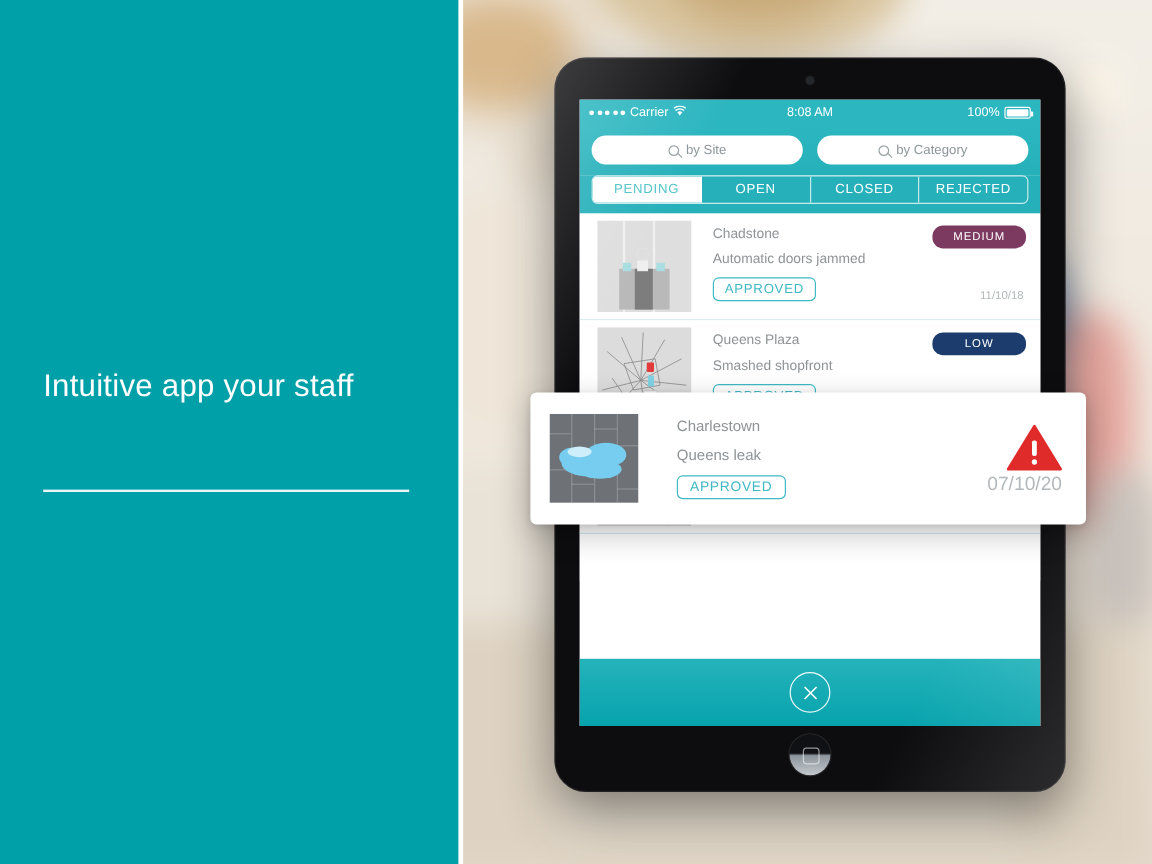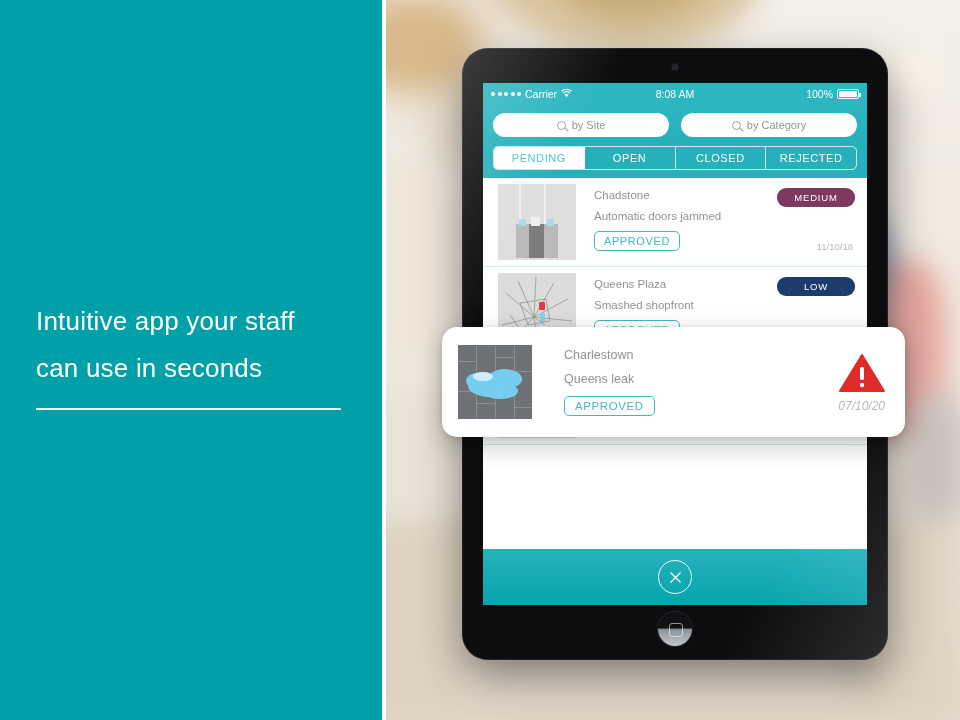--- a/index.html
+++ b/index.html
@@ -164,47 +164,46 @@
   #close-btn{
     width:34px; height:34px; border-radius:50%;
     border:1.4px solid rgba(255,255,255,.92);
     display:flex; align-items:center; justify-content:center;
     color:#ffffff; font-size:16px; line-height:1;
   }
 
   
   #float-card{
     position:absolute; left:442px; top:327px; width:463px; height:110px;
-    background:#ffffff; border-radius:15px;
+    background:#ffffff; border-radius:5px;
     box-shadow:0 8px 26px rgba(0,0,0,.22), 0 2px 6px rgba(0,0,0,.10);
     display:flex; align-items:center; padding:0 20px 0 16px;
   }
   #float-card .thumb{ width:74px; height:74px; flex:0 0 74px; }
   #float-card .row-body{ padding-left:32px; height:74px; }
   #float-card .site{ font-size:12.5px; color:#8f9396; padding-top:3px; }
   #float-card .issue{ font-size:12.5px; color:#8f9396; padding-top:10px; }
   #float-card .approved{ margin-top:10px; font-size:11.5px; padding:3px 10px; }
-  #float-card .date{ right:0; bottom:6px; font-size:12px; color:#b4b8ba;font-style:italic; }
+  #float-card .date{ right:0; bottom:6px; font-size:16px; color:#b4b8ba; }
   #warn-icon{
     position:absolute; right:20px; top:26px; width:46px; height:40px;
   }
 
   
   .tile-floor{ position:absolute; inset:0; background:#6e7276; }
   .tile-line{ position:absolute; background:rgba(255,255,255,.20); }
   .puddle{ position:absolute; background:#76cdef; border-radius:50%; }
   .puddle-hi{ position:absolute; background:#cfeefb; border-radius:50%; }
 </style>
 </head>
 <body>
 
 <div id="left-panel">
   <div id="headline">
     <span class="line">Intuitive app your staff</span>
-    <span class="line">can use in seconds</span>
   </div>
   <div id="rule"></div>
 </div>
 
 <div id="photo">
   <div class="blur">
     <div class="ph" style="left:0;top:0;width:100%;height:100%;background:linear-gradient(180deg,#f3efe8 0%,#efe7dc 55%,#e3d8c9 100%);border-radius:0;"></div>
     <div class="ph" style="left:-30px;top:-20px;width:190px;height:230px;background:#e9dfcf;"></div>
     <div class="ph" style="left:10px;top:40px;width:120px;height:90px;background:#d9b98c;"></div>
     <div class="ph" style="left:0px;top:150px;width:90px;height:260px;background:#efe9e0;"></div>

